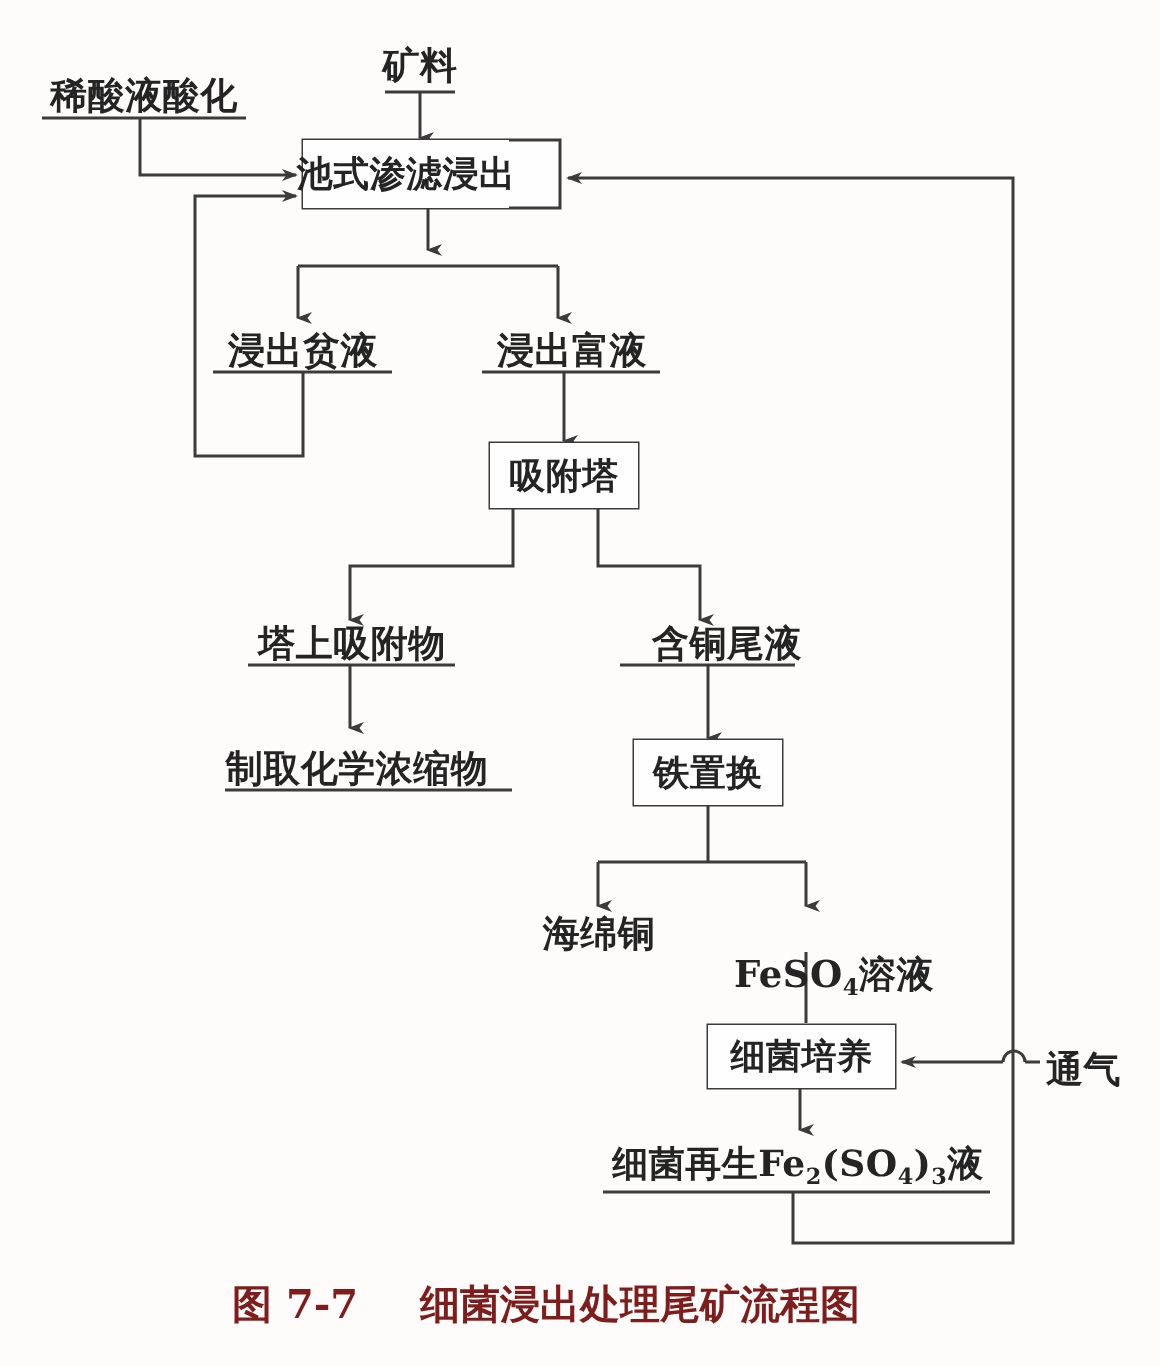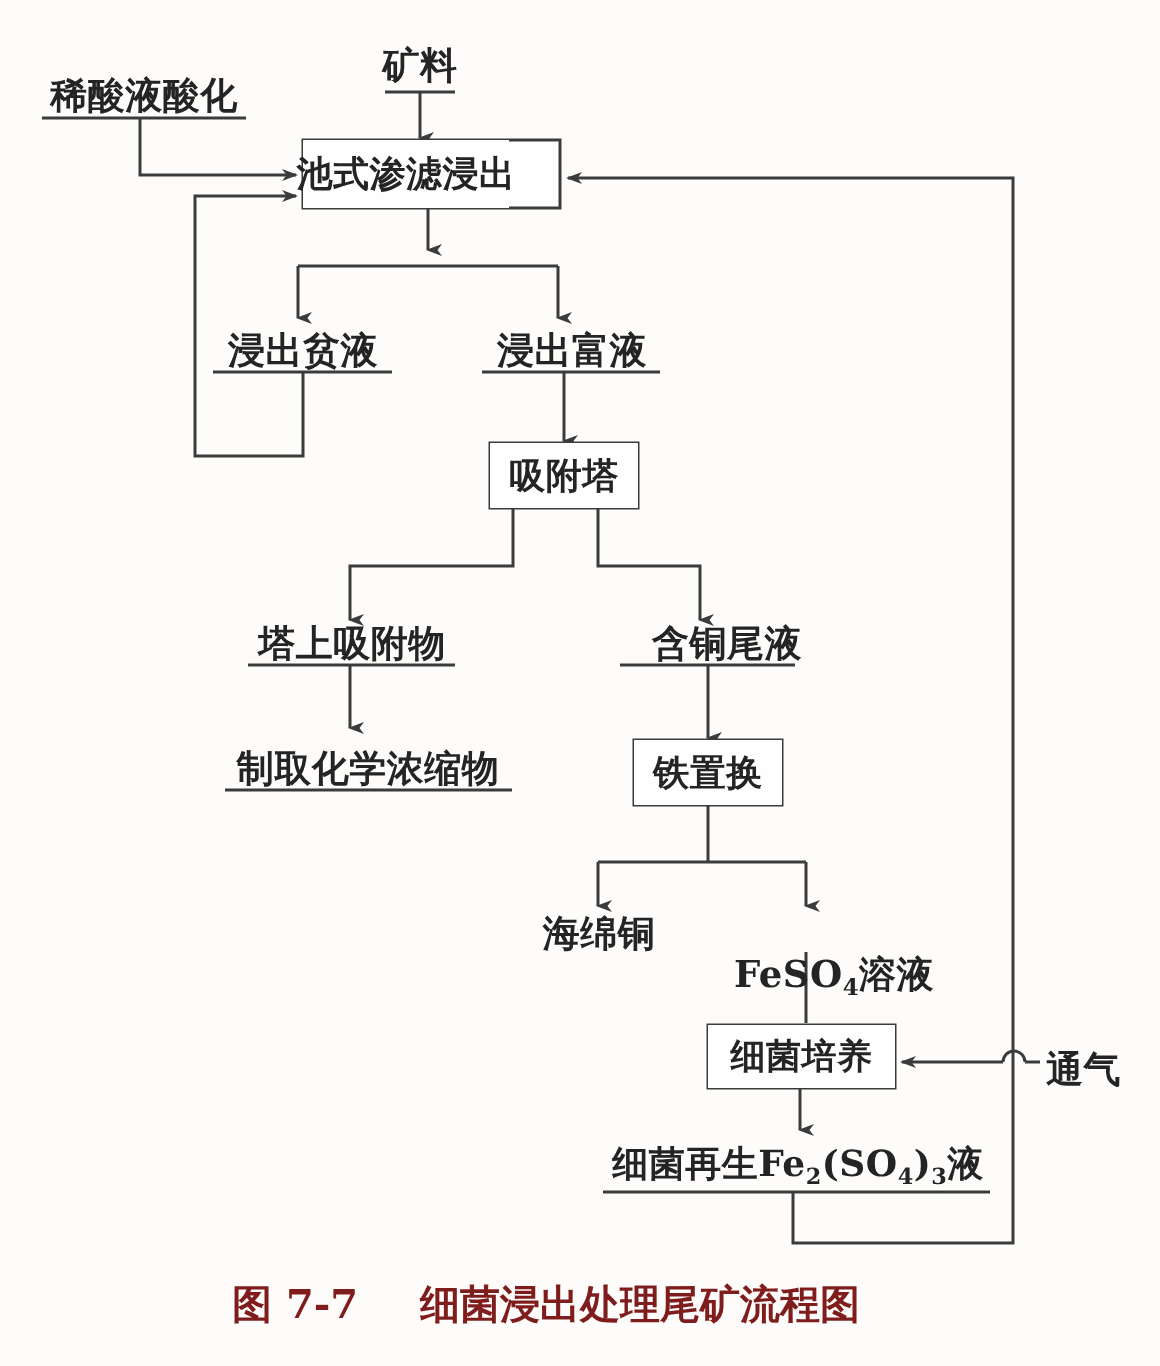--- a/index.html
+++ b/index.html
@@ -167,21 +167,21 @@
   </div>
 
   <div class="node-label plain-label" style="left:240px; top:608px; width:224px; height:54px; font-size:37px;">
     <span>塔上吸附物</span>
   </div>
 
   <div class="node-label plain-label" style="left:632px; top:608px; width:190px; height:54px; font-size:37px;">
     <span>含铜尾液</span>
   </div>
 
-  <div class="node-label plain-label" style="left:216px; top:733px; width:304px; height:54px; font-size:37px;">
+  <div class="node-label plain-label" style="left:205px; top:733px; width:304px; height:54px; font-size:37px;">
     <span>制取化学浓缩物</span>
   </div>
 
   <div class="node-label box-label" style="left:634px; top:740px; width:148px; height:65px; font-size:36px; border:none;">
     <span>铁置换</span>
   </div>
 
   <div class="node-label plain-label" style="left:524px; top:898px; width:150px; height:54px; font-size:37px;">
     <span>海绵铜</span>
   </div>

